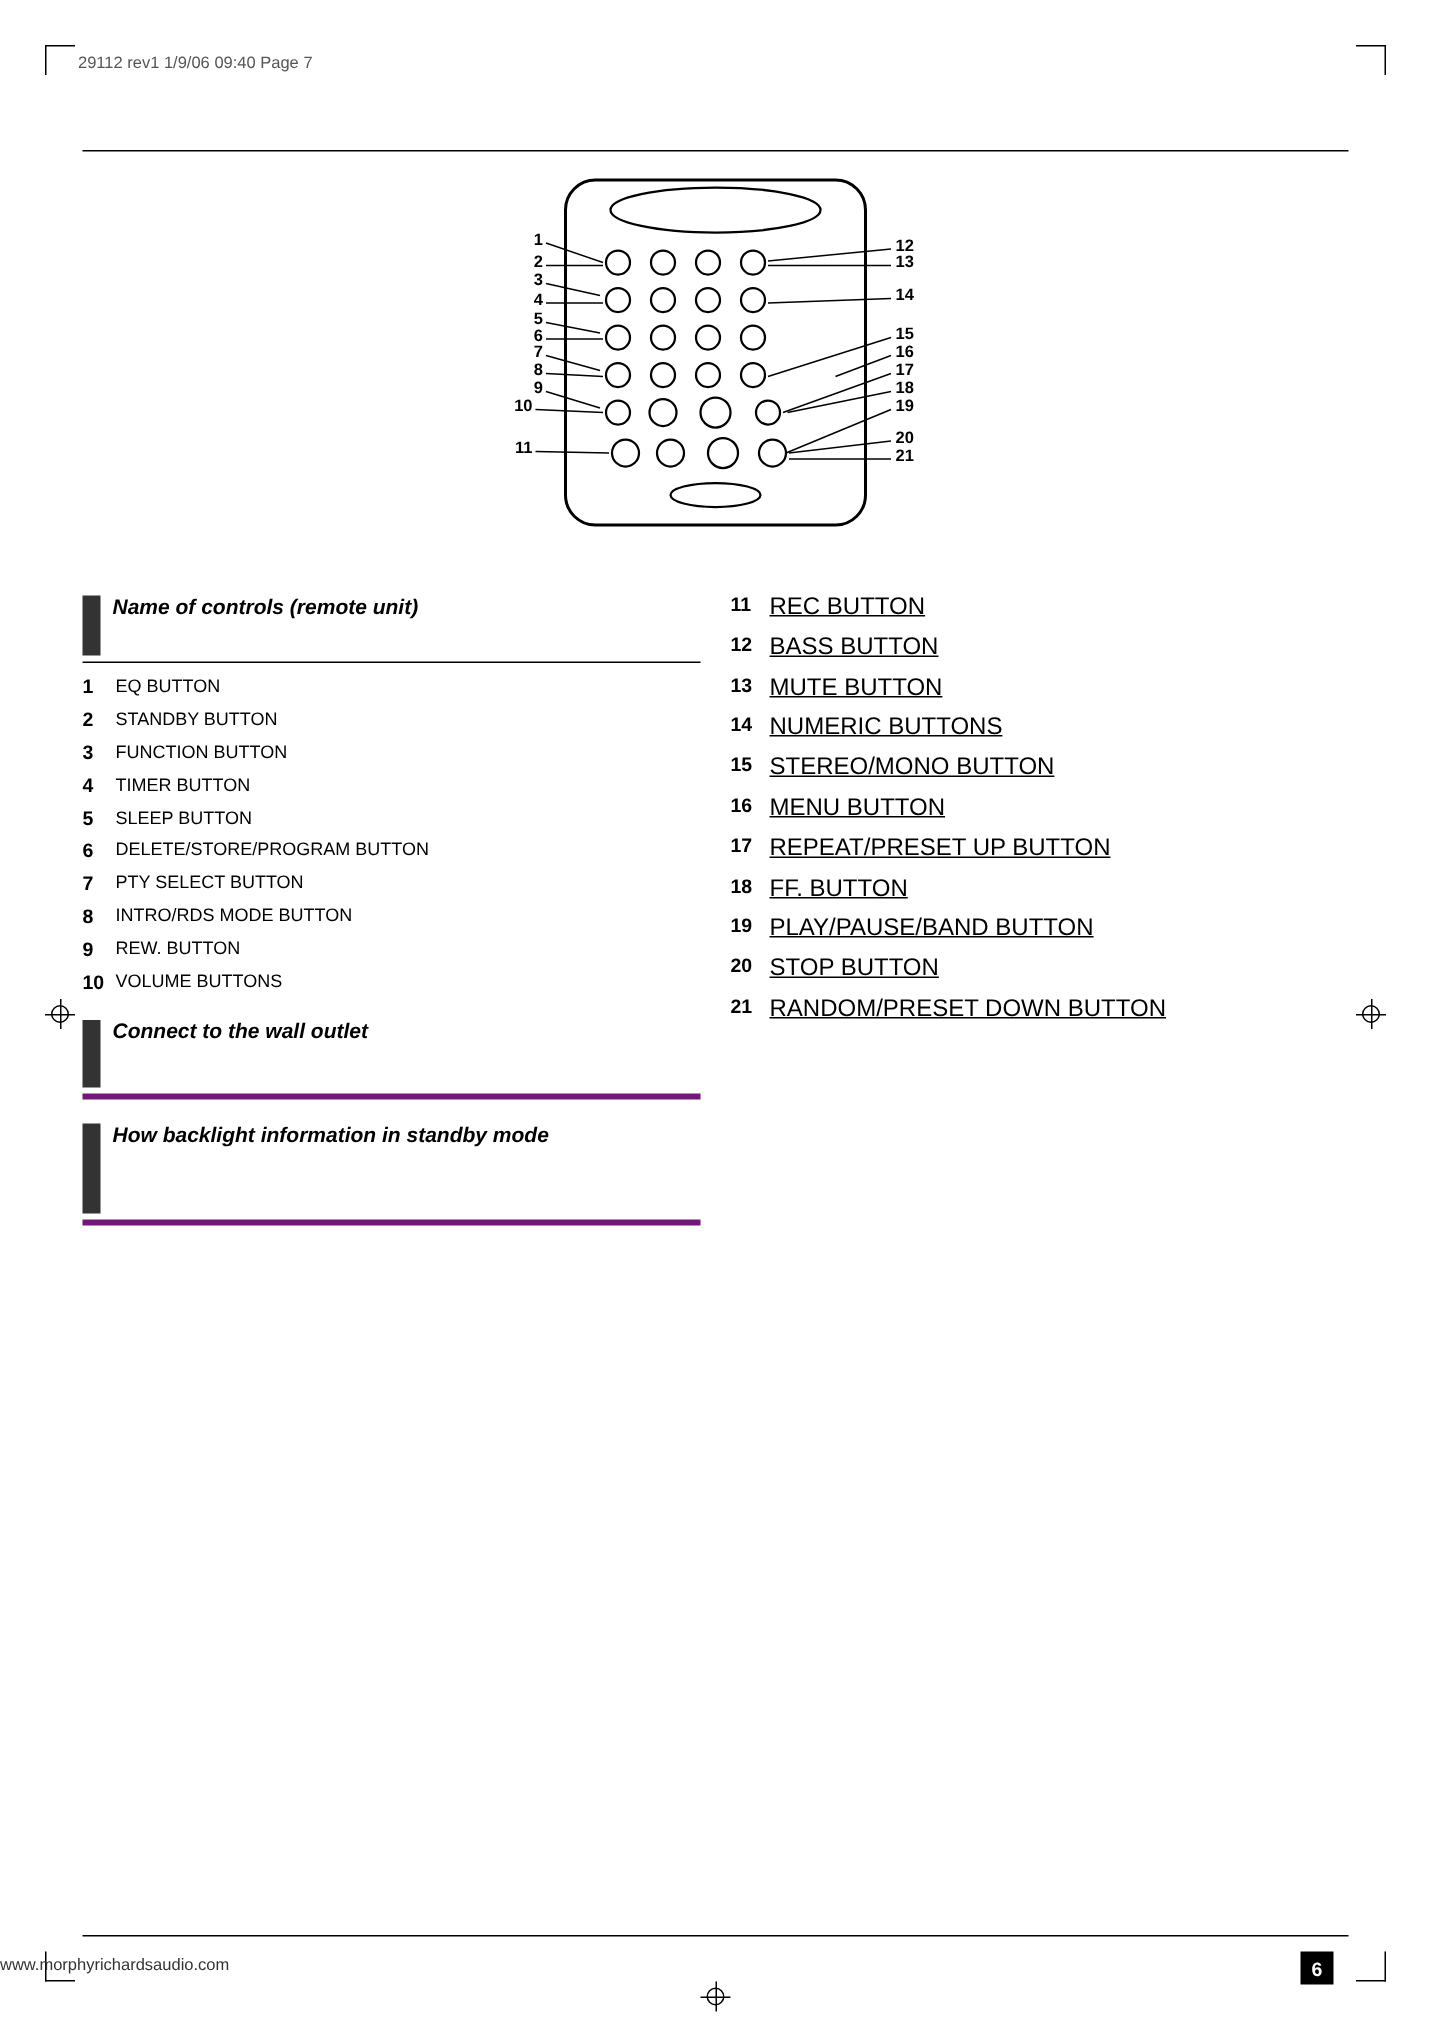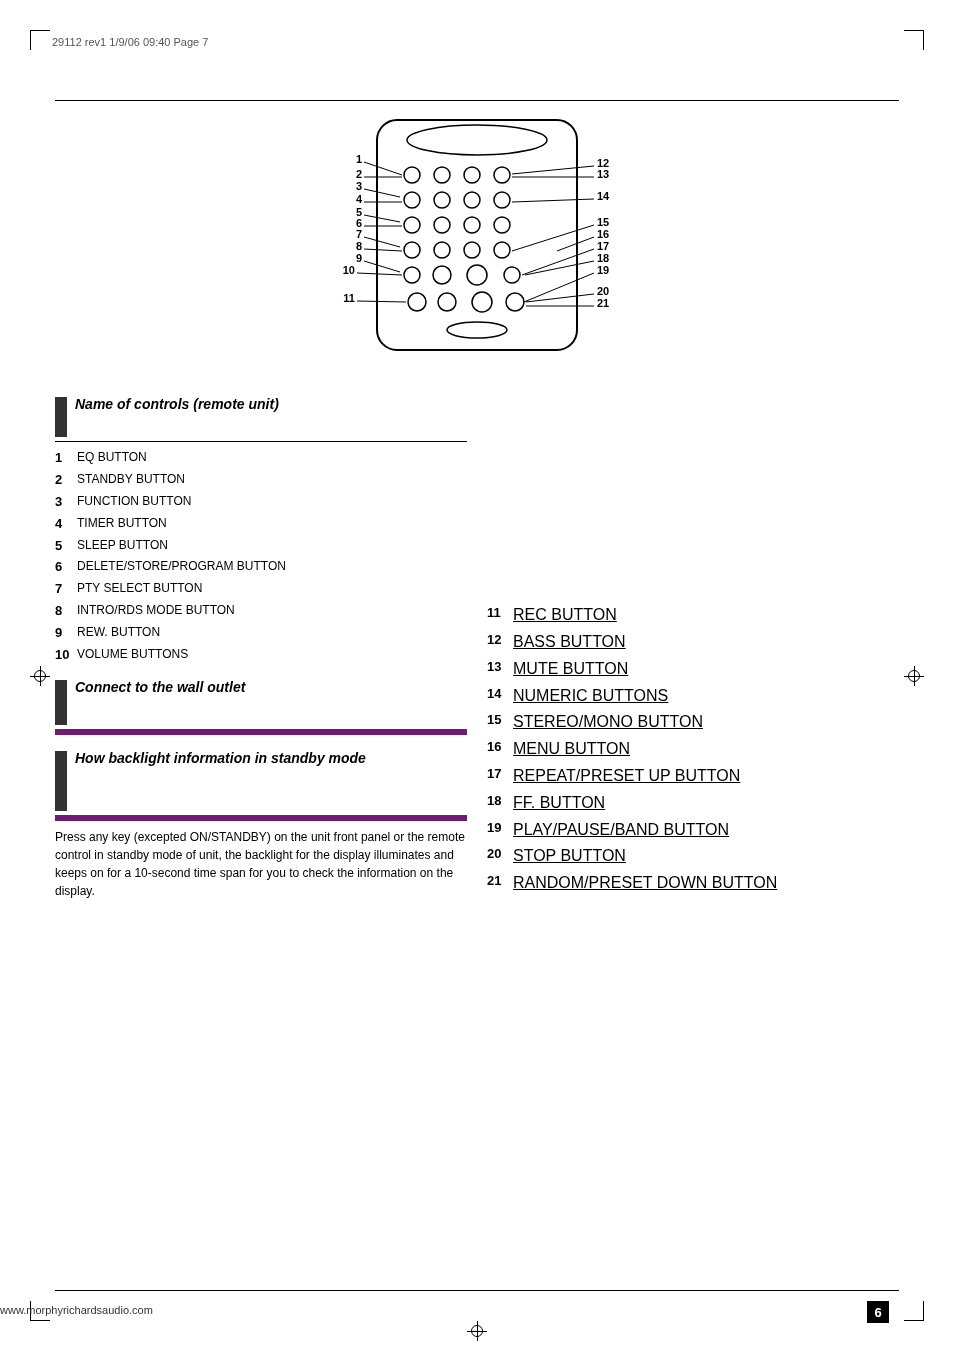--- a/index.html
+++ b/index.html
@@ -106,21 +106,20 @@
       justify-content: center;
       margin-bottom: 25px;
       position: relative;
       height: 260px;
     }
 
     
     .two-col {
       display: flex;
       gap: 20px;
-      align-items: flex-end;
     }
     .col-left {
       flex: 1;
     }
     .col-right {
       flex: 1;
     }
 
     
     .section-heading {
@@ -165,21 +164,21 @@
     }
 
     
     .desc-section {
       margin-top: 14px;
     }
     .desc-heading {
       display: flex;
       align-items: flex-start;
       gap: 8px;
-      border-bottom: 6px solid #701a75;
+      border-bottom: 4px solid #701a75;
       padding-bottom: 4px;
       margin-bottom: 7px;
     }
     .desc-block {
       width: 12px;
       height: 45px;
       background: #333;
       flex-shrink: 0;
       margin-top: 2px;
     }
@@ -520,21 +519,20 @@
           <div class="desc-block"></div>
           <div class="desc-heading-text">Connect to the wall outlet</div>
         </div>
       </div>
 
       <div class="desc-section">
         <div class="desc-heading">
           <div class="desc-block-tall"></div>
           <div class="desc-heading-text">How backlight information in standby mode</div>
         </div>
-        <div class="desc-body">Press any key (excepted ON/STANDBY) on the unit front panel or the remote control in standby mode of unit, the backlight for the display illuminates and keeps on for a 10-second time span for you to check the information on the display.</div>
       </div>
     </div>
 
     <div class="col-right">
       <div id="right-list">
           <div class="list-item-right">
             <span class="list-num-right">11</span>
             <span class="list-text-right">REC BUTTON</span>
           </div>
           <div class="list-item-right">

